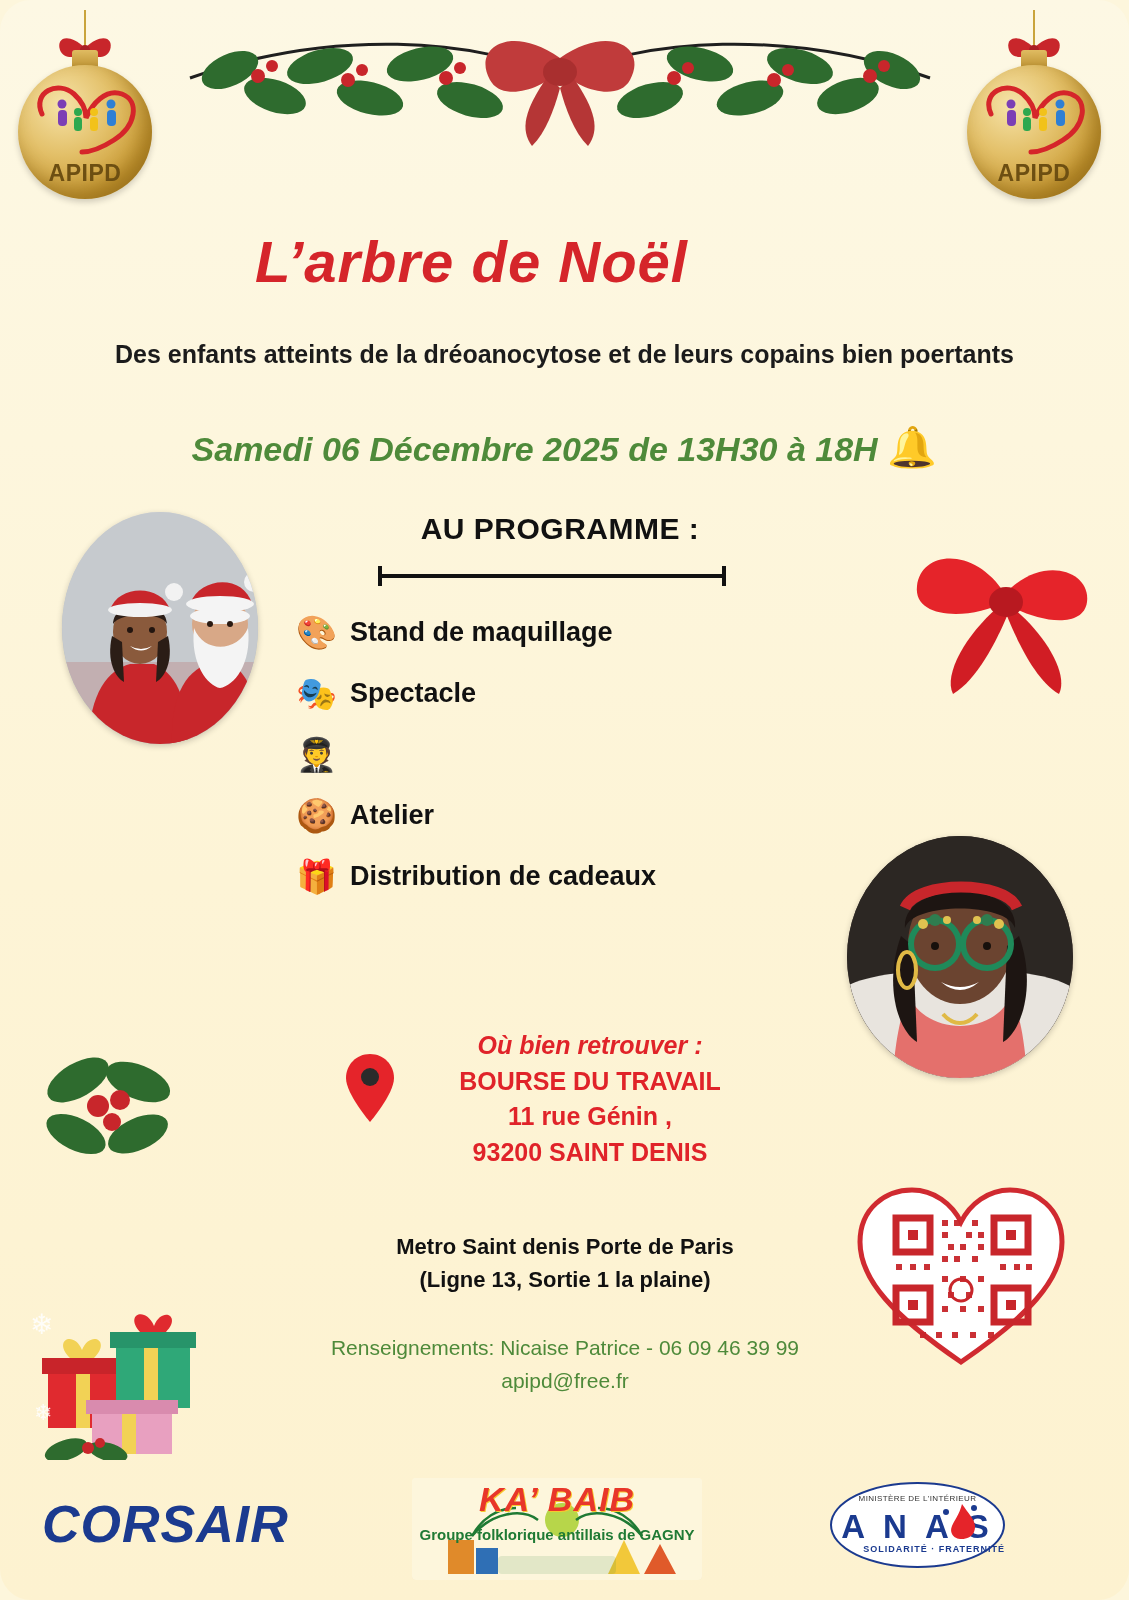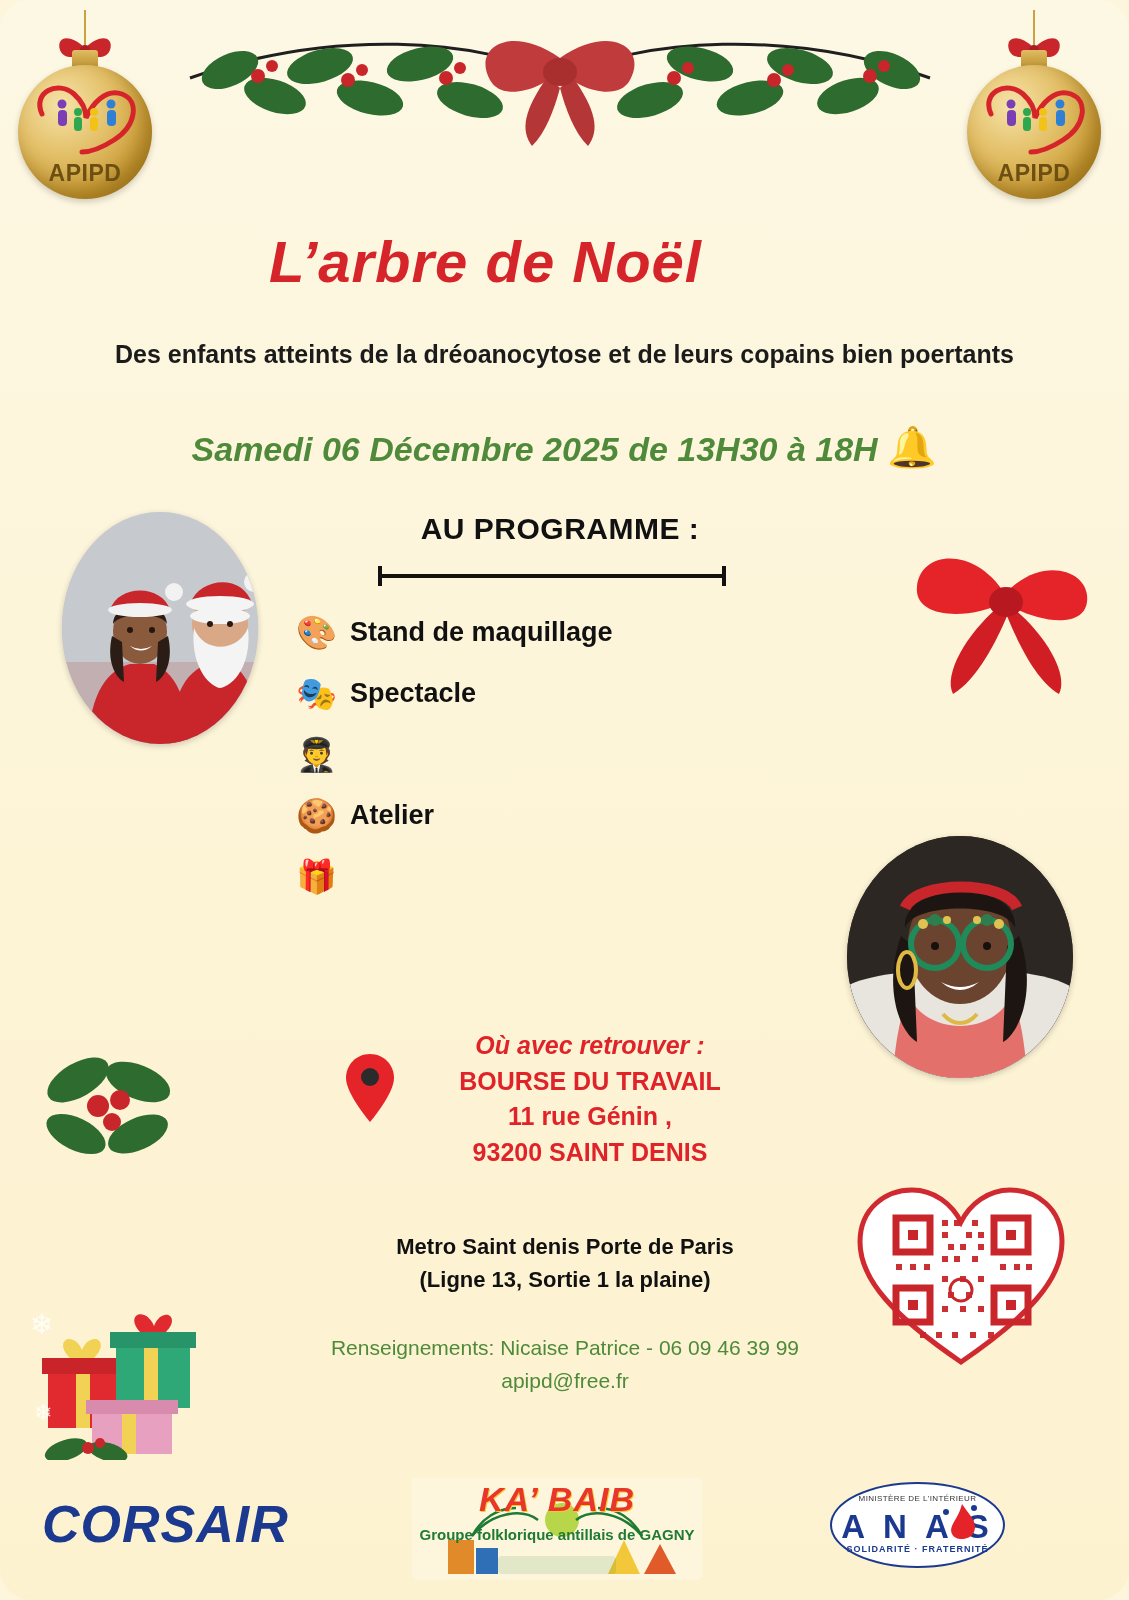--- a/index.html
+++ b/index.html
@@ -97,21 +97,20 @@
   .title {
     position: absolute;
     top: 228px;
     width: 943px;
     text-align: center;
     font-size: 58px;
     font-weight: bold;
     font-style: italic;
     color: #d5252a;
     letter-spacing: 1px;
-    margin-left: 14px;
   }
   .subtitle {
     position: absolute;
     top: 340px;
     width: 1129px;
     text-align: center;
     font-size: 25px;
     font-weight: bold;
     color: #1b1b1b;
   }
@@ -352,21 +351,21 @@
     width: 175px;
     text-align: center;
     font-size: 8px;
     color: #333;
     letter-spacing: .4px;
   }
   .anas-motto {
     position: absolute;
     top: 62px;
     width: 175px;
-    text-align: center;
+    text-align: right;
     font-size: 9px;
     font-weight: bold;
     color: #1b3a8f;
     letter-spacing: 1px;
   }
 </style>
 </head>
 <body>
 
 <div class="poster">
@@ -512,20 +511,21 @@
     </div>
     <div class="prog-item">
       <span class="prog-emoji">🧑‍✈️</span>
     </div>
     <div class="prog-item">
       <span class="prog-emoji">🍪</span>
       <span class="prog-label">Atelier</span>
     </div>
     <div class="prog-item">
       <span class="prog-emoji">🎁</span>
+      <span class="prog-label">Distribution de cadeaux</span>
     </div>
   </div>
 
   <svg class="red-bow-deco" viewBox="0 0 200 180">
     <path d="M104 70 C 74 22, 20 26, 16 62 C 12 96, 70 96, 104 78 Z" fill="#e5242a"></path>
     <path d="M104 70 C 140 30, 190 46, 186 78 C 182 108, 128 96, 104 78 Z" fill="#e5242a"></path>
     <path d="M96 84 C 66 110, 42 150, 52 170 C 76 156, 96 116, 106 92 Z" fill="#d11d24"></path>
     <path d="M112 84 C 144 110, 168 150, 158 170 C 134 156, 116 116, 106 92 Z" fill="#d11d24"></path>
     <ellipse cx="105" cy="78" rx="17" ry="15" fill="#b81920"></ellipse>
   </svg>
@@ -602,21 +602,21 @@
       <text x="0" y="34" font-size="28">❄</text>
       <text x="4" y="120" font-size="22">❄</text>
     </g>
   </svg>
 
   <svg class="pin" viewBox="0 0 52 72">
     <path d="M26 2 C 12 2, 2 13, 2 26 C 2 42, 26 70, 26 70 C 26 70, 50 42, 50 26 C 50 13, 40 2, 26 2 Z" fill="#e5242a"></path>
     <circle cx="26" cy="25" r="9" fill="#2b2b2b"></circle>
   </svg>
   <div class="loc-block">
-    <div class="l1">Où  avec retrouver :</div>
+    <div class="l1">Où  bien retrouver :</div>
     <div>BOURSE DU TRAVAIL</div>
     <div>11 rue Génin ,</div>
     <div>93200 SAINT DENIS</div>
   </div>
 
   <svg class="qr-heart" viewBox="0 0 215 190">
     <path d="M107 182 C 40 136, 6 100, 6 62 C 6 28, 32 10, 58 10 C 80 10, 98 24, 107 42 C 116 24, 134 10, 156 10 C 182 10, 208 28, 208 62 C 208 100, 174 136, 107 182 Z" fill="#ffffff" stroke="#d02a30" stroke-width="5"></path>
     <g fill="#c8262b">
       <rect x="42" y="38" width="34" height="34" fill="none" stroke="#c8262b" stroke-width="7"></rect>
       <rect x="54" y="50" width="10" height="10"></rect>

